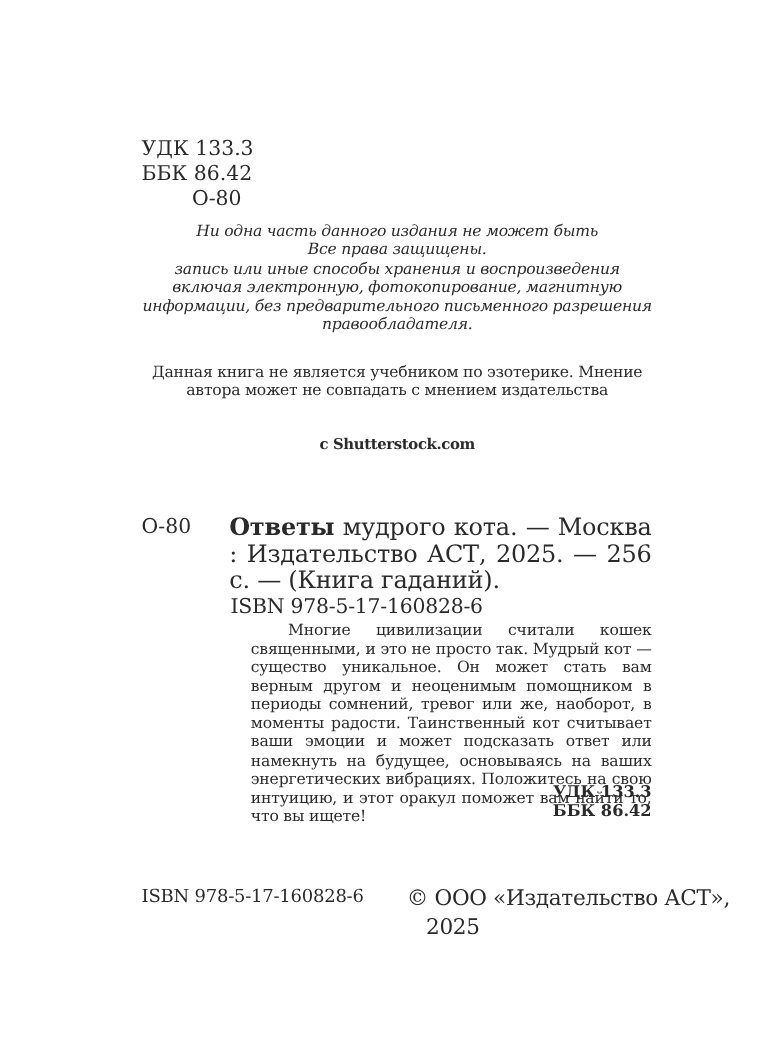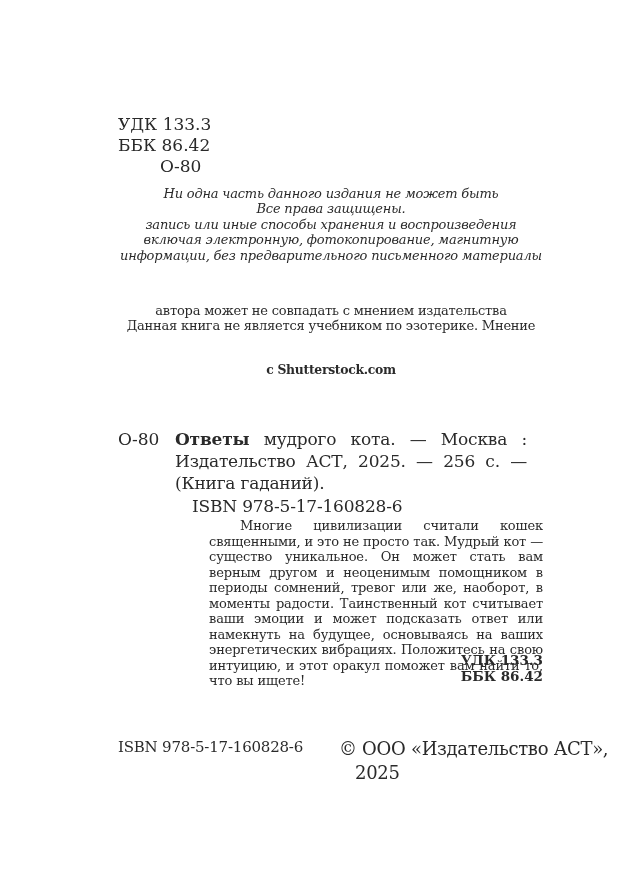--- a/index.html
+++ b/index.html
@@ -9,21 +9,21 @@
   .codes { left: 118px; top: 114px; font-size: 17px; line-height: 21px; }
   .codes div { white-space: nowrap; }
   .codes .o80 { padding-left: 42px; }
   .rights { left: 110px; top: 186px; width: 442px; text-align: center;
             font-style: italic; font-size: 13px; line-height: 15.4px; letter-spacing: -0.2px; }
   .disclaimer { left: 110px; top: 303px; width: 442px; text-align: center;
                 font-size: 13px; line-height: 15.4px; letter-spacing: -0.2px; }
   .materials { left: 110px; top: 362px; width: 442px; text-align: center;
                font-weight: bold; font-size: 12.4px; line-height: 16px; letter-spacing: -0.3px; }
   .biblio-code { left: 118px; top: 428px; font-size: 17px; line-height: 22px; }
-  .biblio { left: 175px; top: 428px; width: 352px; font-size: 17px; line-height: 22px;
+  .biblio { left: 191px; top: 428px; width: 352px; font-size: 20px; line-height: 22px;
             text-align: justify; letter-spacing: -0.2px; }
   .biblio b { font-weight: bold; }
   .isbn1 { left: 192px; top: 495px; font-size: 17px; line-height: 22px; letter-spacing: -0.2px; }
   .annot { left: 165px; top: 518px; width: 378px; font-size: 13px; line-height: 15.5px;
            text-align: justify; letter-spacing: -0.15px; }
   .annot .first { text-indent: 31px; margin-left: 44px; }
   .annot-codes { left: 400px; top: 652px; width: 143px; text-align: right; font-weight: bold;
                  font-size: 13.5px; line-height: 16px; }
   .foot-isbn { left: 118px; top: 737px; font-size: 15px; line-height: 20px; letter-spacing: -0.2px; }
   .foot-copy { left: 339px; top: 737px; font-size: 18px; line-height: 24px; letter-spacing: -0.3px; }
@@ -36,26 +36,27 @@
   <div>УДК 133.3</div>
   <div>ББК 86.42</div>
   <div class="o80">О-80</div>
 </div>
 
 <div class="abs rights">
   <div>Ни одна часть данного издания не может быть</div>
   <div>Все права защищены.</div>
   <div>запись или иные способы хранения и воспроизведения</div>
   <div>включая электронную, фотокопирование, магнитную</div>
-  <div>информации, без предварительного письменного материалы</div>
+  <div>информации, без предварительного письменного разрешения</div>
+  <div>правообладателя.</div>
 </div>
 
 <div class="abs disclaimer">
+  <div>Данная книга не является учебником по эзотерике. Мнение</div>
   <div>автора может не совпадать с мнением издательства</div>
-  <div>Данная книга не является учебником по эзотерике. Мнение</div>
 </div>
 
 <div class="abs materials">
   <div>с Shutterstock.com</div>
 </div>
 
 <div class="abs biblio-code">О-80</div>
 <div class="abs biblio"><b>Ответы</b><span> мудрого кота. — Москва : Издательство АСТ, 2025. — 256 с. — (Книга гаданий).</span></div>
 <div class="abs isbn1">ISBN 978-5-17-160828-6</div>
 

